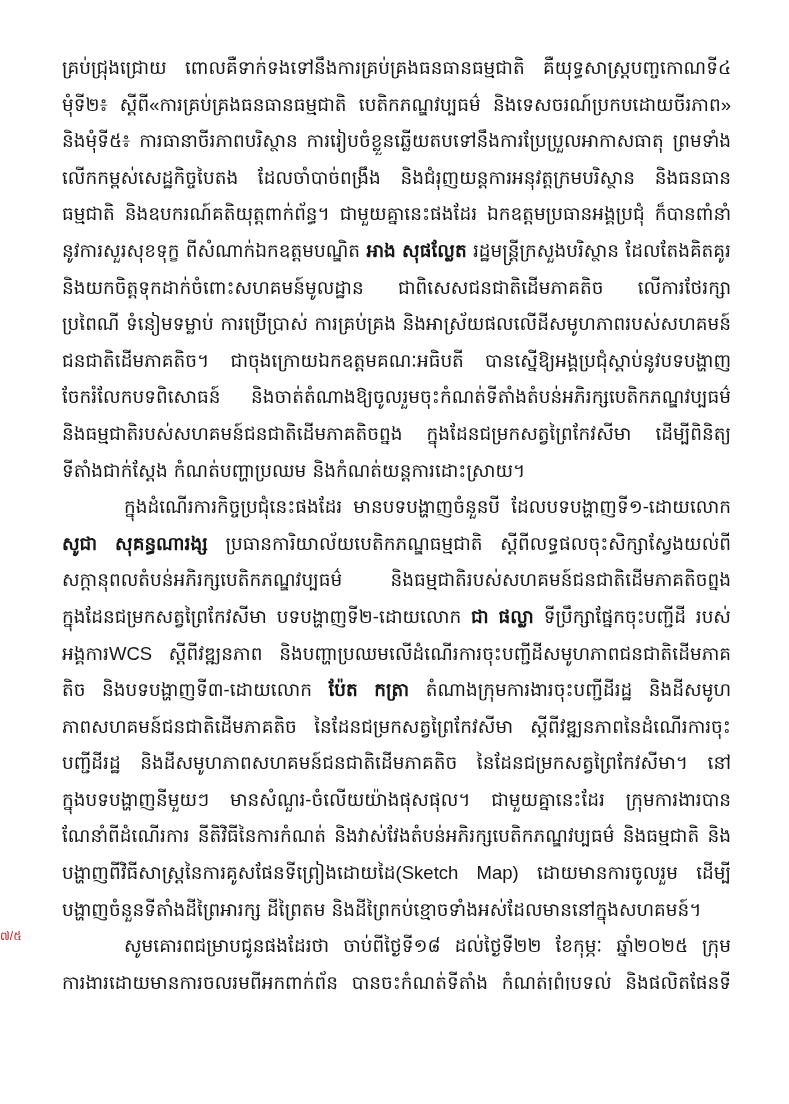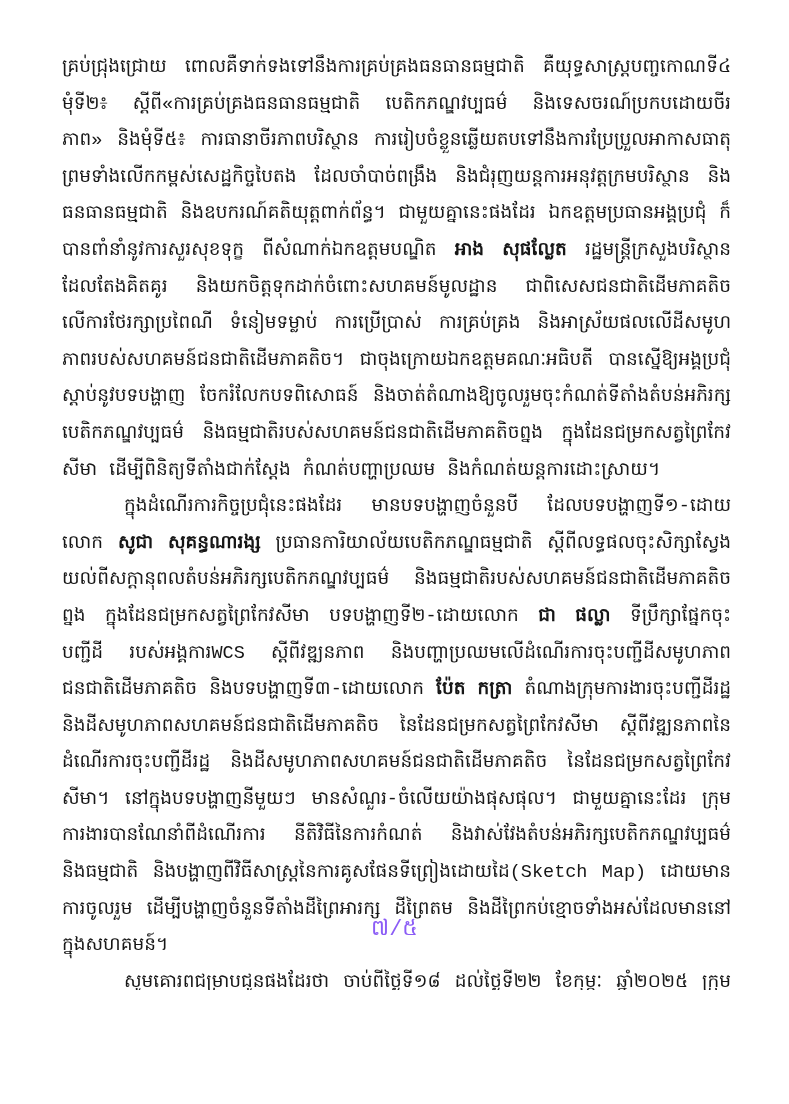--- a/index.html
+++ b/index.html
@@ -7,21 +7,21 @@
     padding: 0;
     background: #ffffff;
   }
   .page {
     position: relative;
     width: 789px;
     height: 990px;
     background: #ffffff;
     box-sizing: border-box;
     padding: 50px 58px 0 62px;
-    font-family: Liberation Mono, monospace;
+    font-family: Liberation Sans, sans-serif;
     color: #161616;
     overflow: hidden;
   }
   .doc-body {
     width: 100%;
   }
   .para {
     margin: 0;
     text-align: justify;
     font-size: 18.5px;
@@ -35,23 +35,22 @@
     font-weight: 400;
   }
   .seg.bold {
     font-weight: 700;
   }
   .footer {
     position: absolute;
     left: 0;
     right: 0;
     bottom: 44px;
-    text-align: center;
-    font-size: 22px;
-    color: #8b5cf6;
+    font-size: 12px;
+    color: #b91c1c;
   }
 </style>
 </head>
 <body>
 
 <div class="page">
   <div class="doc-body">
 
   <p class="para"><span class="seg">គ្រប់ជ្រុងជ្រោយ ពោលគឺទាក់ទងទៅនឹងការគ្រប់គ្រងធនធានធម្មជាតិ គឺយុទ្ធសាស្ត្របញ្ចកោណទី៤ មុំទី២៖ ស្តីពី«ការគ្រប់គ្រងធនធានធម្មជាតិ បេតិកភណ្ឌវប្បធម៌ និងទេសចរណ៍ប្រកបដោយចីរភាព» និងមុំទី៥៖ ការធានាចីរភាពបរិស្ថាន ការរៀបចំខ្លួនឆ្លើយតបទៅនឹងការប្រែប្រួលអាកាសធាតុ ព្រមទាំងលើកកម្ពស់សេដ្ឋកិច្ចបៃតង ដែលចាំបាច់ពង្រឹង និងជំរុញយន្តការអនុវត្តក្រមបរិស្ថាន និងធនធានធម្មជាតិ និងឧបករណ៍គតិយុត្តពាក់ព័ន្ធ។ ជាមួយគ្នានេះផងដែរ ឯកឧត្តមប្រធានអង្គប្រជុំ ក៏បានពាំនាំនូវការសួរសុខទុក្ខ ពីសំណាក់ឯកឧត្តមបណ្ឌិត </span><strong class="seg bold">អាង សុផល្លែត</strong><span class="seg"> រដ្ឋមន្ត្រីក្រសួងបរិស្ថាន ដែលតែងគិតគូរ និងយកចិត្តទុកដាក់ចំពោះសហគមន៍មូលដ្ឋាន ជាពិសេសជនជាតិដើមភាគតិច លើការថែរក្សាប្រពៃណី ទំនៀមទម្លាប់ ការប្រើប្រាស់ ការគ្រប់គ្រង និងអាស្រ័យផលលើដីសមូហភាពរបស់សហគមន៍ជនជាតិដើមភាគតិច។ ជាចុងក្រោយឯកឧត្តមគណៈអធិបតី បានស្នើឱ្យអង្គប្រជុំស្តាប់នូវបទបង្ហាញ ចែករំលែកបទពិសោធន៍ និងចាត់តំណាងឱ្យចូលរួមចុះកំណត់ទីតាំងតំបន់អភិរក្សបេតិកភណ្ឌវប្បធម៌ និងធម្មជាតិរបស់សហគមន៍ជនជាតិដើមភាគតិចព្នង ក្នុងដែនជម្រកសត្វព្រៃកែវសីមា ដើម្បីពិនិត្យទីតាំងជាក់ស្តែង កំណត់បញ្ហាប្រឈម និងកំណត់យន្តការដោះស្រាយ។</span></p>
       <p class="para indent"><span class="seg">ក្នុងដំណើរការកិច្ចប្រជុំនេះផងដែរ មានបទបង្ហាញចំនួនបី ដែលបទបង្ហាញទី១-ដោយលោក </span><strong class="seg bold">សូជា សុគន្ធណារង្ស</strong><span class="seg"> ប្រធានការិយាល័យបេតិកភណ្ឌធម្មជាតិ ស្តីពីលទ្ធផលចុះសិក្សាស្វែងយល់ពីសក្តានុពលតំបន់អភិរក្សបេតិកភណ្ឌវប្បធម៌ និងធម្មជាតិរបស់សហគមន៍ជនជាតិដើមភាគតិចព្នង ក្នុងដែនជម្រកសត្វព្រៃកែវសីមា បទបង្ហាញទី២-ដោយលោក </span><strong class="seg bold">ជា ផល្លា</strong><span class="seg"> ទីប្រឹក្សាផ្នែកចុះបញ្ជីដី របស់អង្គការWCS ស្តីពីវឌ្ឍនភាព និងបញ្ហាប្រឈមលើដំណើរការចុះបញ្ជីដីសមូហភាពជនជាតិដើមភាគតិច និងបទបង្ហាញទី៣-ដោយលោក </span><strong class="seg bold">ប៉ែត កត្រា</strong><span class="seg"> តំណាងក្រុមការងារចុះបញ្ជីដីរដ្ឋ និងដីសមូហភាពសហគមន៍ជនជាតិដើមភាគតិច នៃដែនជម្រកសត្វព្រៃកែវសីមា ស្តីពីវឌ្ឍនភាពនៃដំណើរការចុះបញ្ជីដីរដ្ឋ និងដីសមូហភាពសហគមន៍ជនជាតិដើមភាគតិច នៃដែនជម្រកសត្វព្រៃកែវសីមា។ នៅក្នុងបទបង្ហាញនីមួយៗ មានសំណួរ-ចំលើយយ៉ាងផុសផុល។ ជាមួយគ្នានេះដែរ ក្រុមការងារបានណែនាំពីដំណើរការ នីតិវិធីនៃការកំណត់ និងវាស់វែងតំបន់អភិរក្សបេតិកភណ្ឌវប្បធម៌ និងធម្មជាតិ និងបង្ហាញពីវិធីសាស្ត្រនៃការគូសផែនទីព្រៀងដោយដៃ(Sketch Map) ដោយមានការចូលរួម ដើម្បីបង្ហាញចំនួនទីតាំងដីព្រៃអារក្ស ដីព្រៃតម និងដីព្រៃកប់ខ្មោចទាំងអស់ដែលមាននៅក្នុងសហគមន៍។</span></p>

